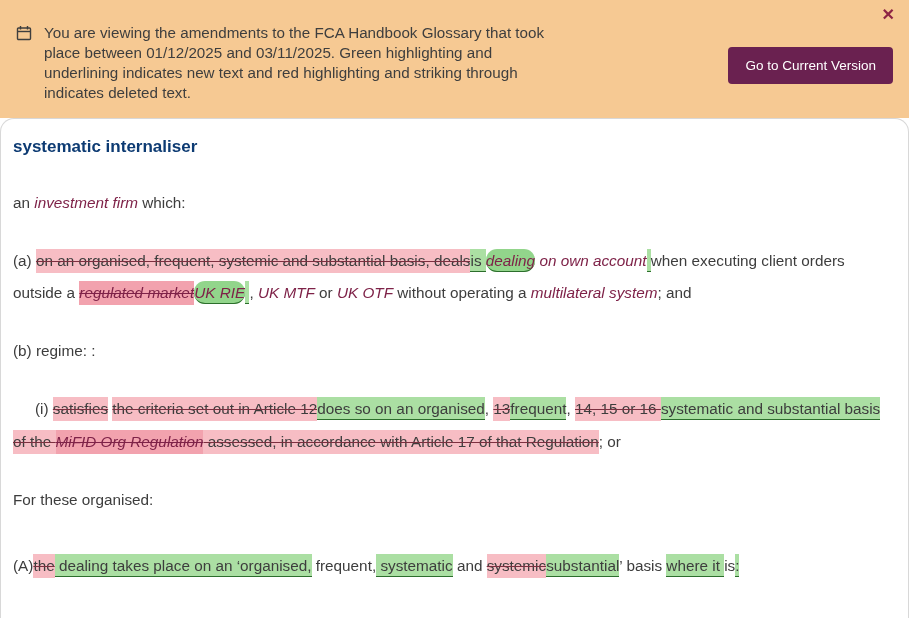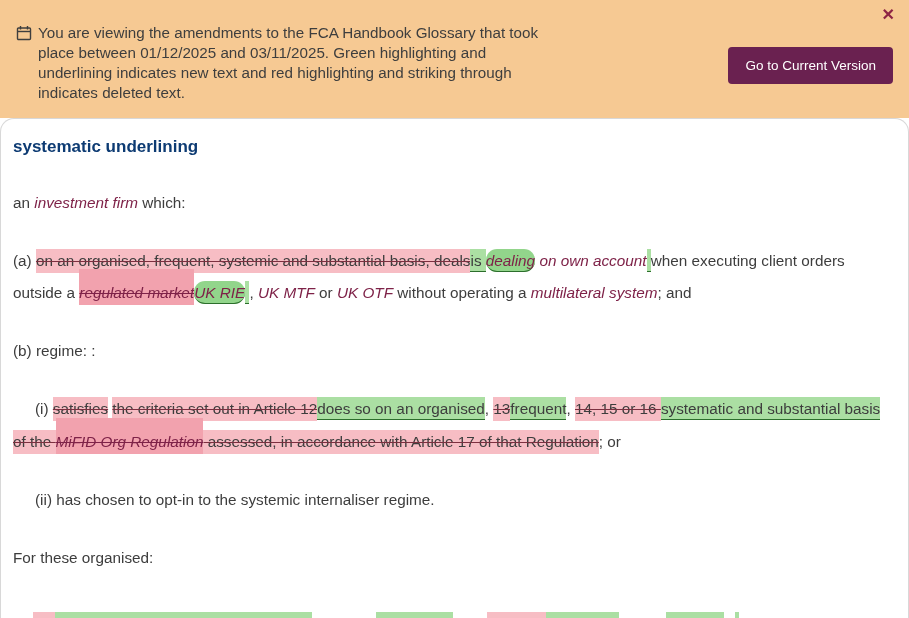--- a/index.html
+++ b/index.html
@@ -12,21 +12,21 @@
   }
   
   .banner {
     position: relative;
     width: 909px;
     height: 118px;
     background: #f6c993;
   }
   .banner-msg {
     position: absolute;
-    left: 38px;
+    left: 44px;
     top: 23px;
     font-size: 15.2px;
     line-height: 1.31;
     color: #3e3e3e;
     white-space: pre-line;
   }
   .banner-icon {
     position: absolute;
     left: 16px;
     top: 25px;
@@ -92,21 +92,21 @@
   .run-del {
     background: #f7bdc4;
     padding: 3px 0 4px 0;
     text-decoration: line-through;
     text-decoration-color: #7c3040;
   }
   .run-delterm {
     background: #f2a2ae;
     color: #7e2248;
     font-style: italic;
-    padding: 15px 0 4px 0;
+    padding: 3px 0 4px 0;
     text-decoration: line-through;
     text-decoration-color: #7e2248;
     cursor: pointer;
   }
   .run-ins {
     background: #abdfa3;
     padding: 3px 0 2px 0;
     border-bottom: 1.5px solid #2c6e2c;
   }
   .run-insterm {
@@ -131,23 +131,22 @@
   </svg>
   <div class="banner-msg">You are viewing the amendments to the FCA Handbook Glossary that took
 place between 01/12/2025 and 03/11/2025. Green highlighting and
 underlining indicates new text and red highlighting and striking through
 indicates deleted text.</div>
   <div class="close-x">✕</div>
   <button class="cv-button">Go to Current Version</button>
 </div>
 
 <div class="card">
-  <h1 class="term-title">systematic underlining</h1>
+  <h1 class="term-title">systematic internaliser</h1>
   <div>
       <p class="para"><span class="run-plain">an </span><span class="run-term">investment firm</span><span class="run-plain"> which:</span></p>
       <p class="para"><span class="run-plain">(a) </span><span class="run-del">on an organised, frequent, systemic and substantial basis, deals</span><span class="run-ins">is </span><span class="run-insterm">dealing</span><span class="run-plain"> </span><span class="run-term">on own account</span><span class="run-ins"> </span><span class="run-plain">when executing client orders outside a </span><span class="run-delterm">regulated market</span><span class="run-insterm">UK RIE</span><span class="run-ins"> </span><span class="run-plain">, </span><span class="run-term">UK MTF</span><span class="run-plain"> or </span><span class="run-term">UK OTF</span><span class="run-plain"> without operating a </span><span class="run-term">multilateral system</span><span class="run-plain">; and</span></p>
       <p class="para"><span class="run-plain">(b) regime: :</span></p>
       <p class="para indent"><span class="run-plain">(i) </span><span class="run-del">satisfies</span><span class="run-plain"> </span><span class="run-del">the criteria set out in Article 12</span><span class="run-ins">does so on an organised</span><span class="run-plain">, </span><span class="run-del">13</span><span class="run-ins">frequent</span><span class="run-plain">, </span><span class="run-del">14, 15 or 16 </span><span class="run-ins">systematic and substantial basis</span><span class="run-plain"> </span><span class="run-del">of the </span><span class="run-delterm">MiFID Org Regulation</span><span class="run-del"> assessed, in accordance with Article 17 of that Regulation</span><span class="run-plain">; or</span></p>
-      <p class="para indent"><span class="run-plain">(ii) has chosen to opt-in to the systemic internaliser regime.</span></p>
       <p class="para"><span class="run-plain">For these organised:</span></p>
       <p class="para gap-lg"><span class="run-plain">(A)</span><span class="run-del">the</span><span class="run-ins"> dealing takes place on an ‘organised,</span><span class="run-plain"> frequent,</span><span class="run-ins"> systematic</span><span class="run-plain"> and </span><span class="run-del">systemic</span><span class="run-ins">substantial</span><span class="run-plain">’ basis </span><span class="run-ins">where it </span><span class="run-plain">is</span><span class="run-ins">:</span></p>
     </div>
 </div>
 
 </body></html>

